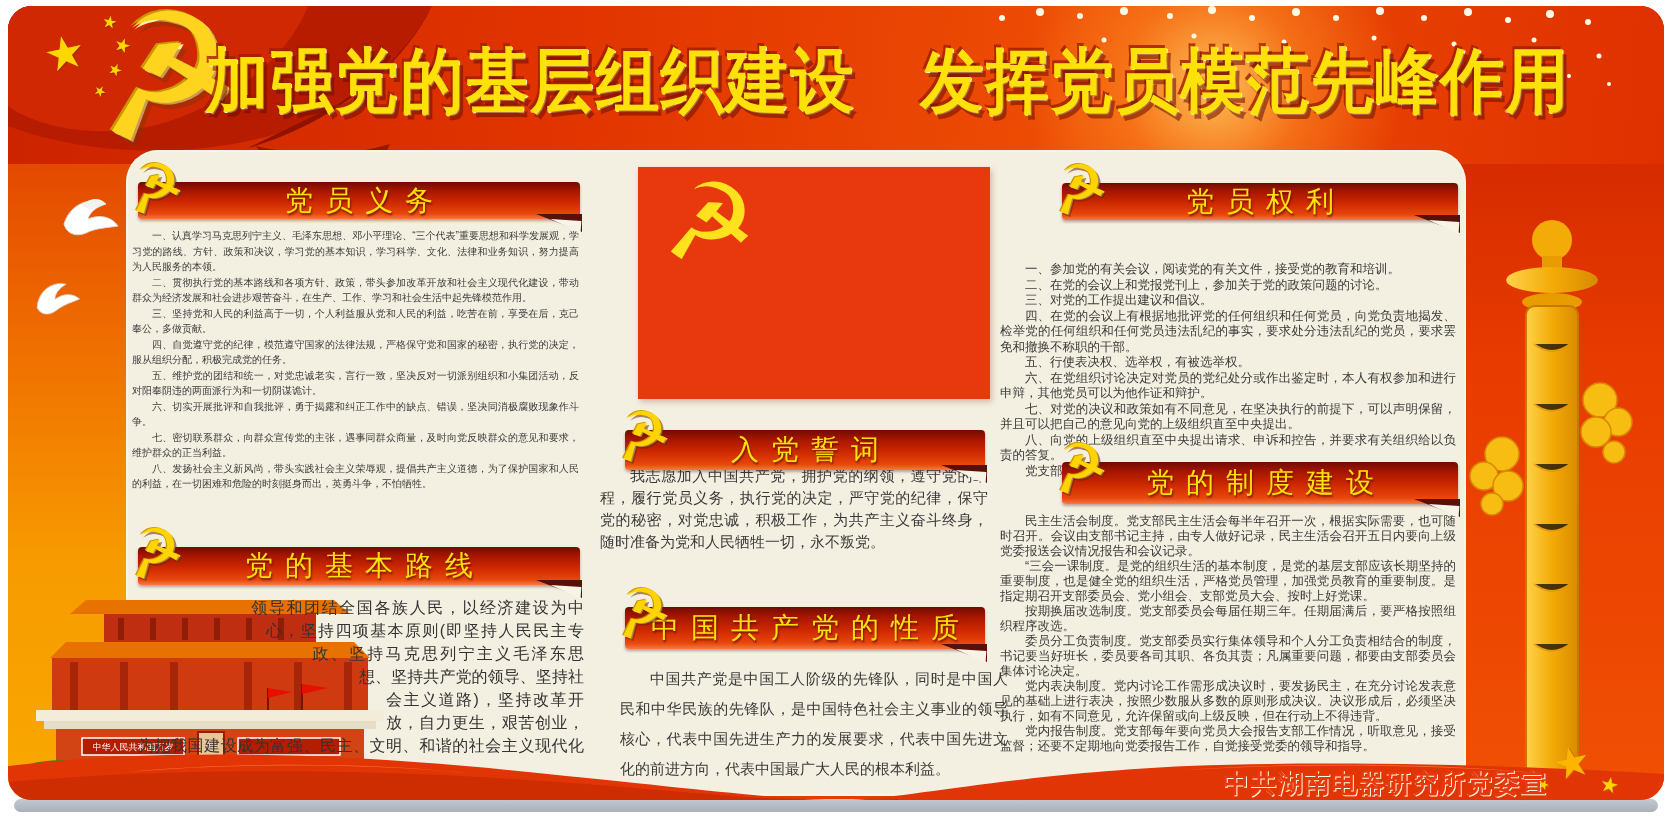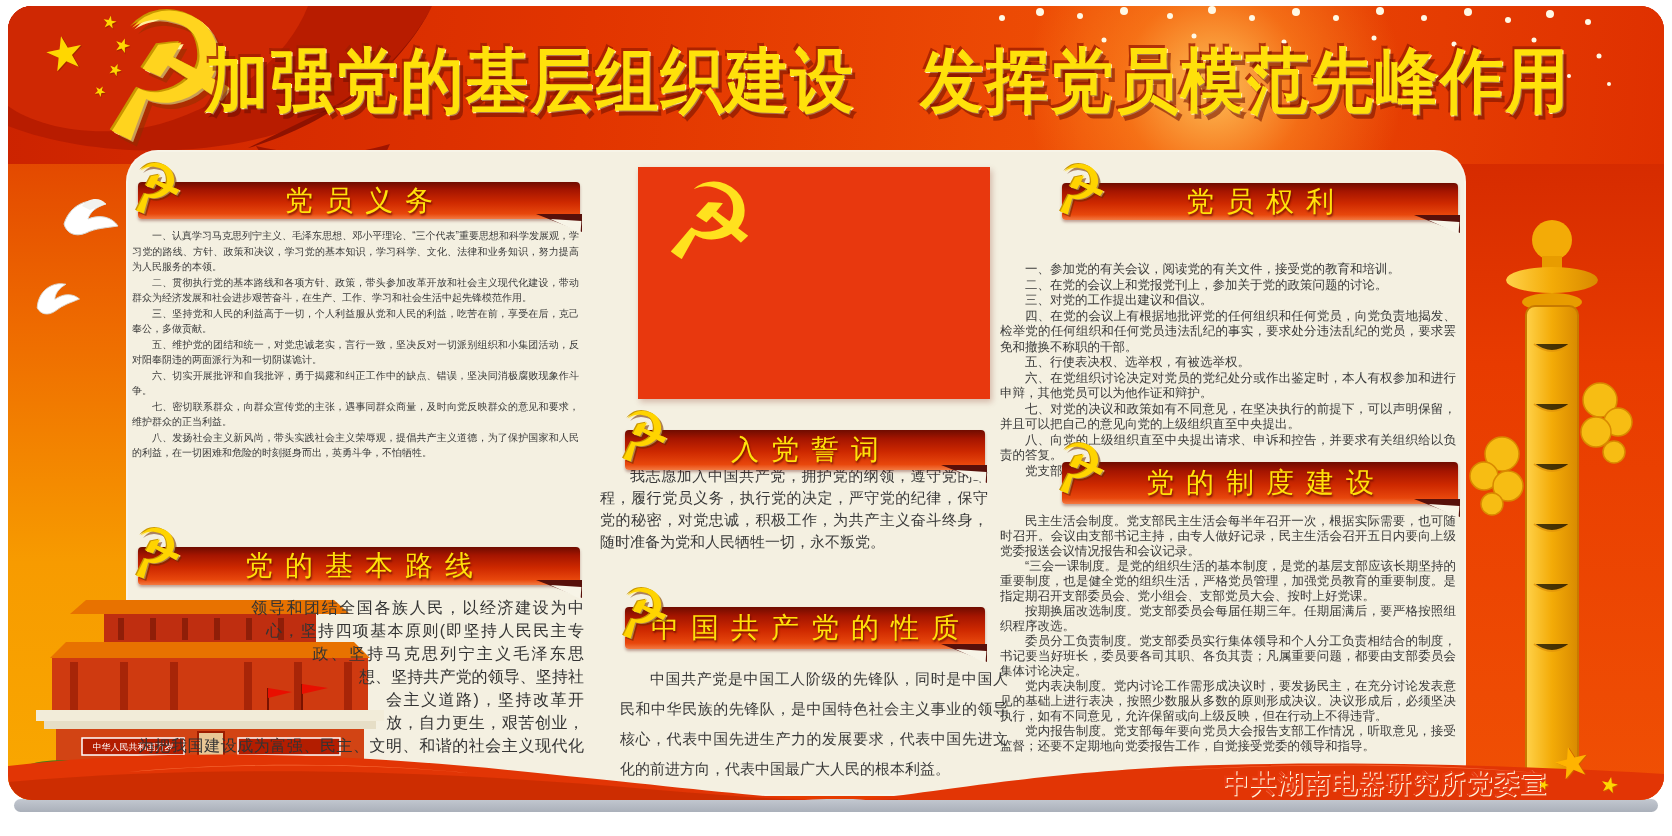--- a/index.html
+++ b/index.html
@@ -237,20 +237,21 @@
 
     <div class="hdr hdr-duties">
       <span class="emb">☭</span>
       <span class="htxt">党员义务</span>
       <span class="curl"></span>
     </div>
     <div class="tbody duties-body">
       <p>一、认真学习马克思列宁主义、毛泽东思想、邓小平理论、“三个代表”重要思想和科学发展观，学习党的路线、方针、政策和决议，学习党的基本知识，学习科学、文化、法律和业务知识，努力提高为人民服务的本领。</p>
       <p>二、贯彻执行党的基本路线和各项方针、政策，带头参加改革开放和社会主义现代化建设，带动群众为经济发展和社会进步艰苦奋斗，在生产、工作、学习和社会生活中起先锋模范作用。</p>
       <p>三、坚持党和人民的利益高于一切，个人利益服从党和人民的利益，吃苦在前，享受在后，克己奉公，多做贡献。</p>
+      <p>四、自觉遵守党的纪律，模范遵守国家的法律法规，严格保守党和国家的秘密，执行党的决定，服从组织分配，积极完成党的任务。</p>
       <p>五、维护党的团结和统一，对党忠诚老实，言行一致，坚决反对一切派别组织和小集团活动，反对阳奉阴违的两面派行为和一切阴谋诡计。</p>
       <p>六、切实开展批评和自我批评，勇于揭露和纠正工作中的缺点、错误，坚决同消极腐败现象作斗争。</p>
       <p>七、密切联系群众，向群众宣传党的主张，遇事同群众商量，及时向党反映群众的意见和要求，维护群众的正当利益。</p>
       <p>八、发扬社会主义新风尚，带头实践社会主义荣辱观，提倡共产主义道德，为了保护国家和人民的利益，在一切困难和危险的时刻挺身而出，英勇斗争，不怕牺牲。</p>
     </div>
 
     <div class="hdr hdr-basic">
       <span class="emb">☭</span>
       <span class="htxt">党的基本路线</span>
       <span class="curl"></span>

